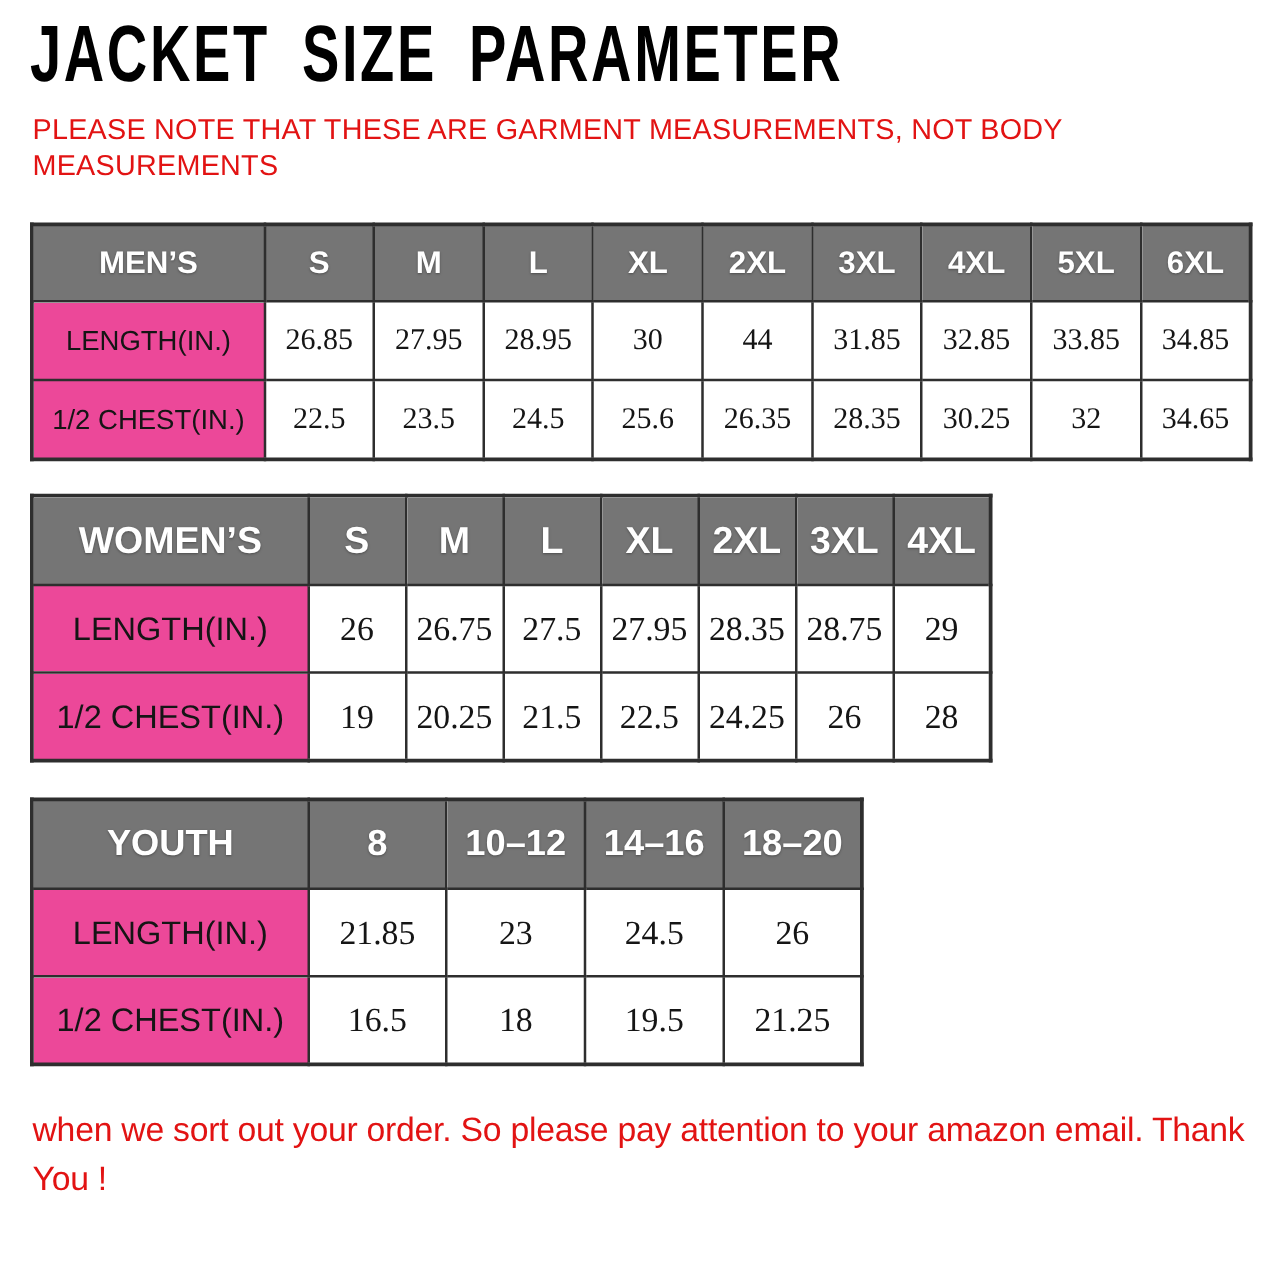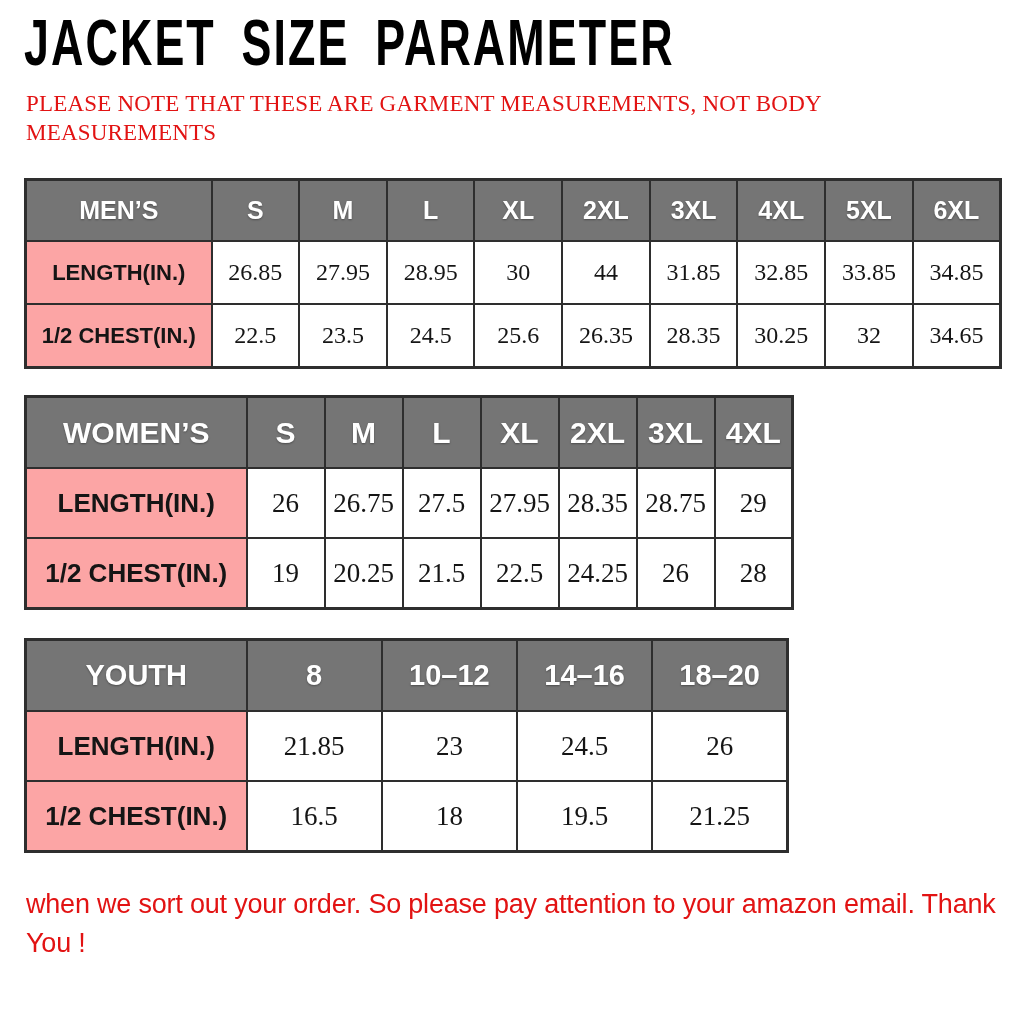--- a/index.html
+++ b/index.html
@@ -24,21 +24,20 @@
     transform-origin:left top;
     white-space:nowrap;
   }
   .note{
     margin:16px 0 0 26px;
     color:var(--red);
     font-size:23px;
     line-height:1.28;
     font-weight:400;
     letter-spacing:0.2px;
-    font-family:Liberation Serif, serif;
   }
 
   table{
     border-collapse:collapse;
     table-layout:fixed;
     margin-left:24px;
     border:3px solid var(--border);
   }
   th,td{
     border:2px solid var(--border);
@@ -46,22 +45,22 @@
     vertical-align:middle;
     overflow:hidden;
   }
   thead th{
     background:var(--hdr);
     color:#ffffff;
     font-weight:700;
     text-shadow:0 1px 2px rgba(0,0,0,0.35);
   }
   tbody th{
-    background:#fca5a5;
-    font-weight:700;
+    background:#ec4899;
+    font-weight:400;
   }
   tbody td{
     background:#ffffff;
     font-weight:400;
     font-family:Liberation Serif, serif;
   }
 
   
   .tbl-men{margin-top:30px;width:978px;}
   .tbl-men col.c-label{width:186px;}
@@ -74,21 +73,21 @@
   
   .tbl-women{margin-top:26px;width:770px;}
   .tbl-women col.c-label{width:221px;}
   .tbl-women thead tr{height:72px;}
   .tbl-women tbody tr{height:70px;}
   .tbl-women thead th{font-size:30px;}
   .tbl-women tbody th{font-size:26px;}
   .tbl-women tbody td{font-size:27px;}
 
   
-  .tbl-youth{margin-top:28px;width:765px;}
+  .tbl-youth{margin-top:28px;width:667px;}
   .tbl-youth col.c-label{width:221px;}
   .tbl-youth thead tr{height:72px;}
   .tbl-youth tbody tr{height:70px;}
   .tbl-youth thead th{font-size:29px;}
   .tbl-youth tbody th{font-size:26px;}
   .tbl-youth tbody td{font-size:27px;}
 
   .footer-para{
     margin:32px 0 0 26px;
     width:990px;

